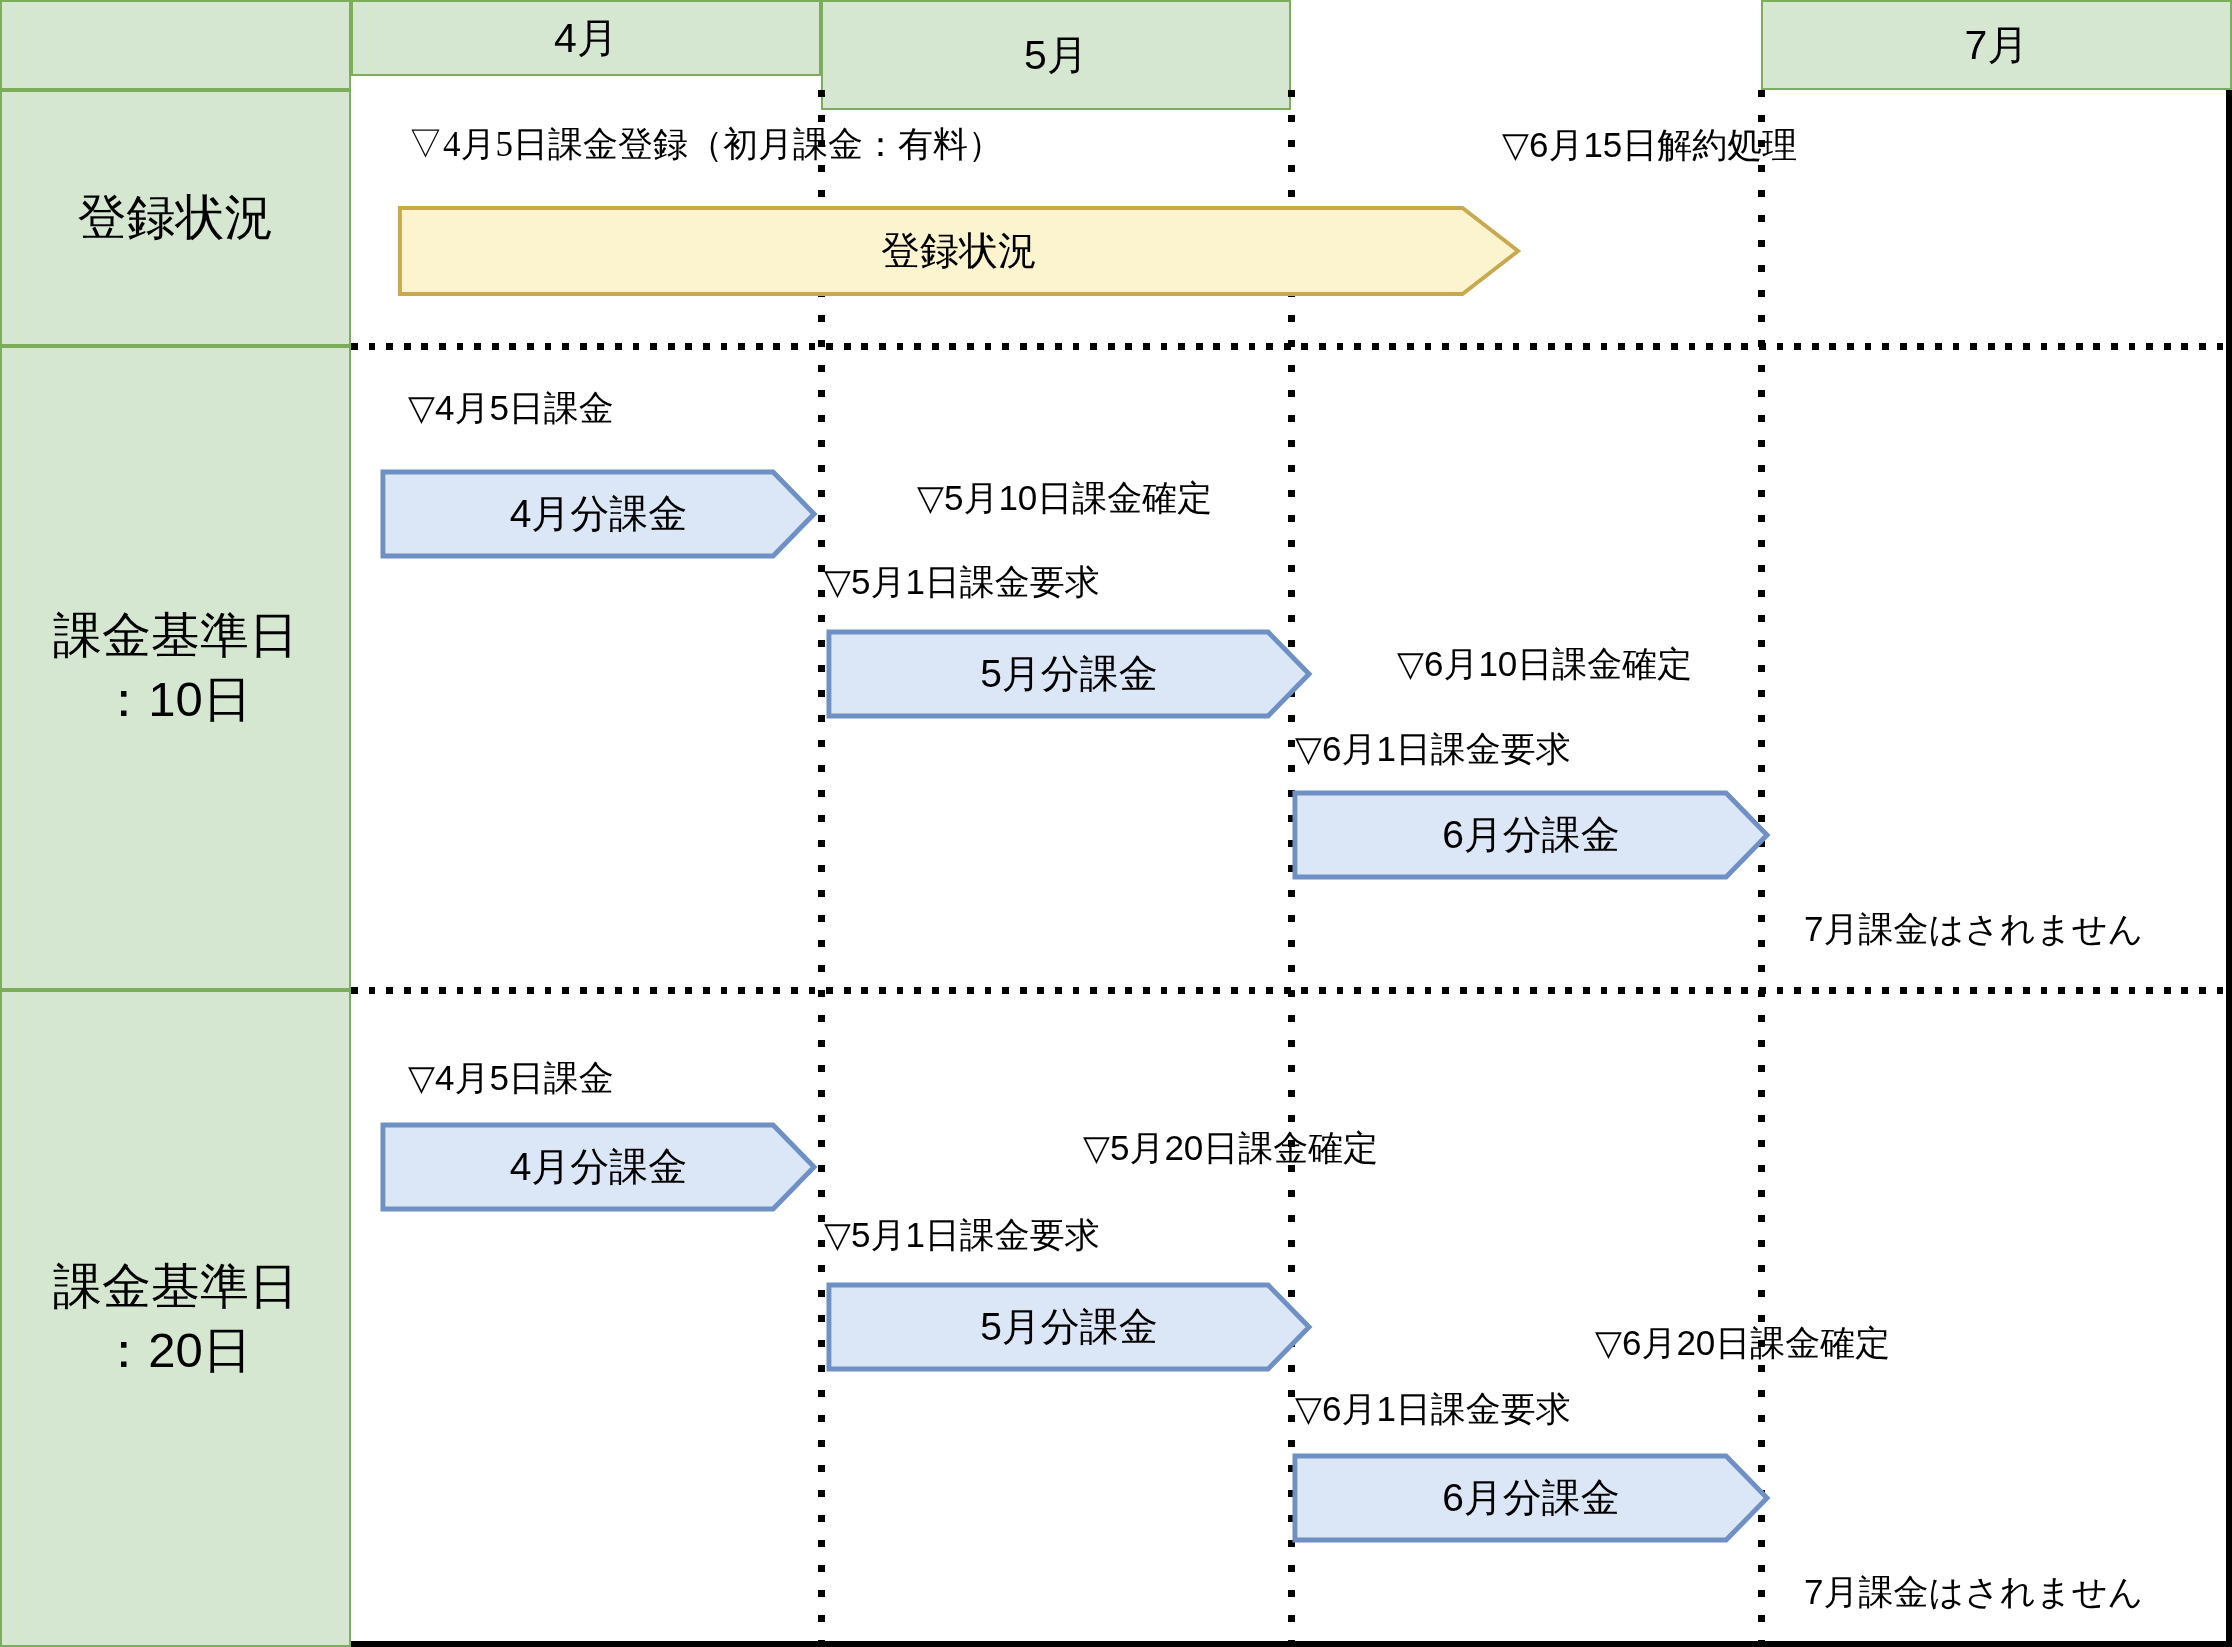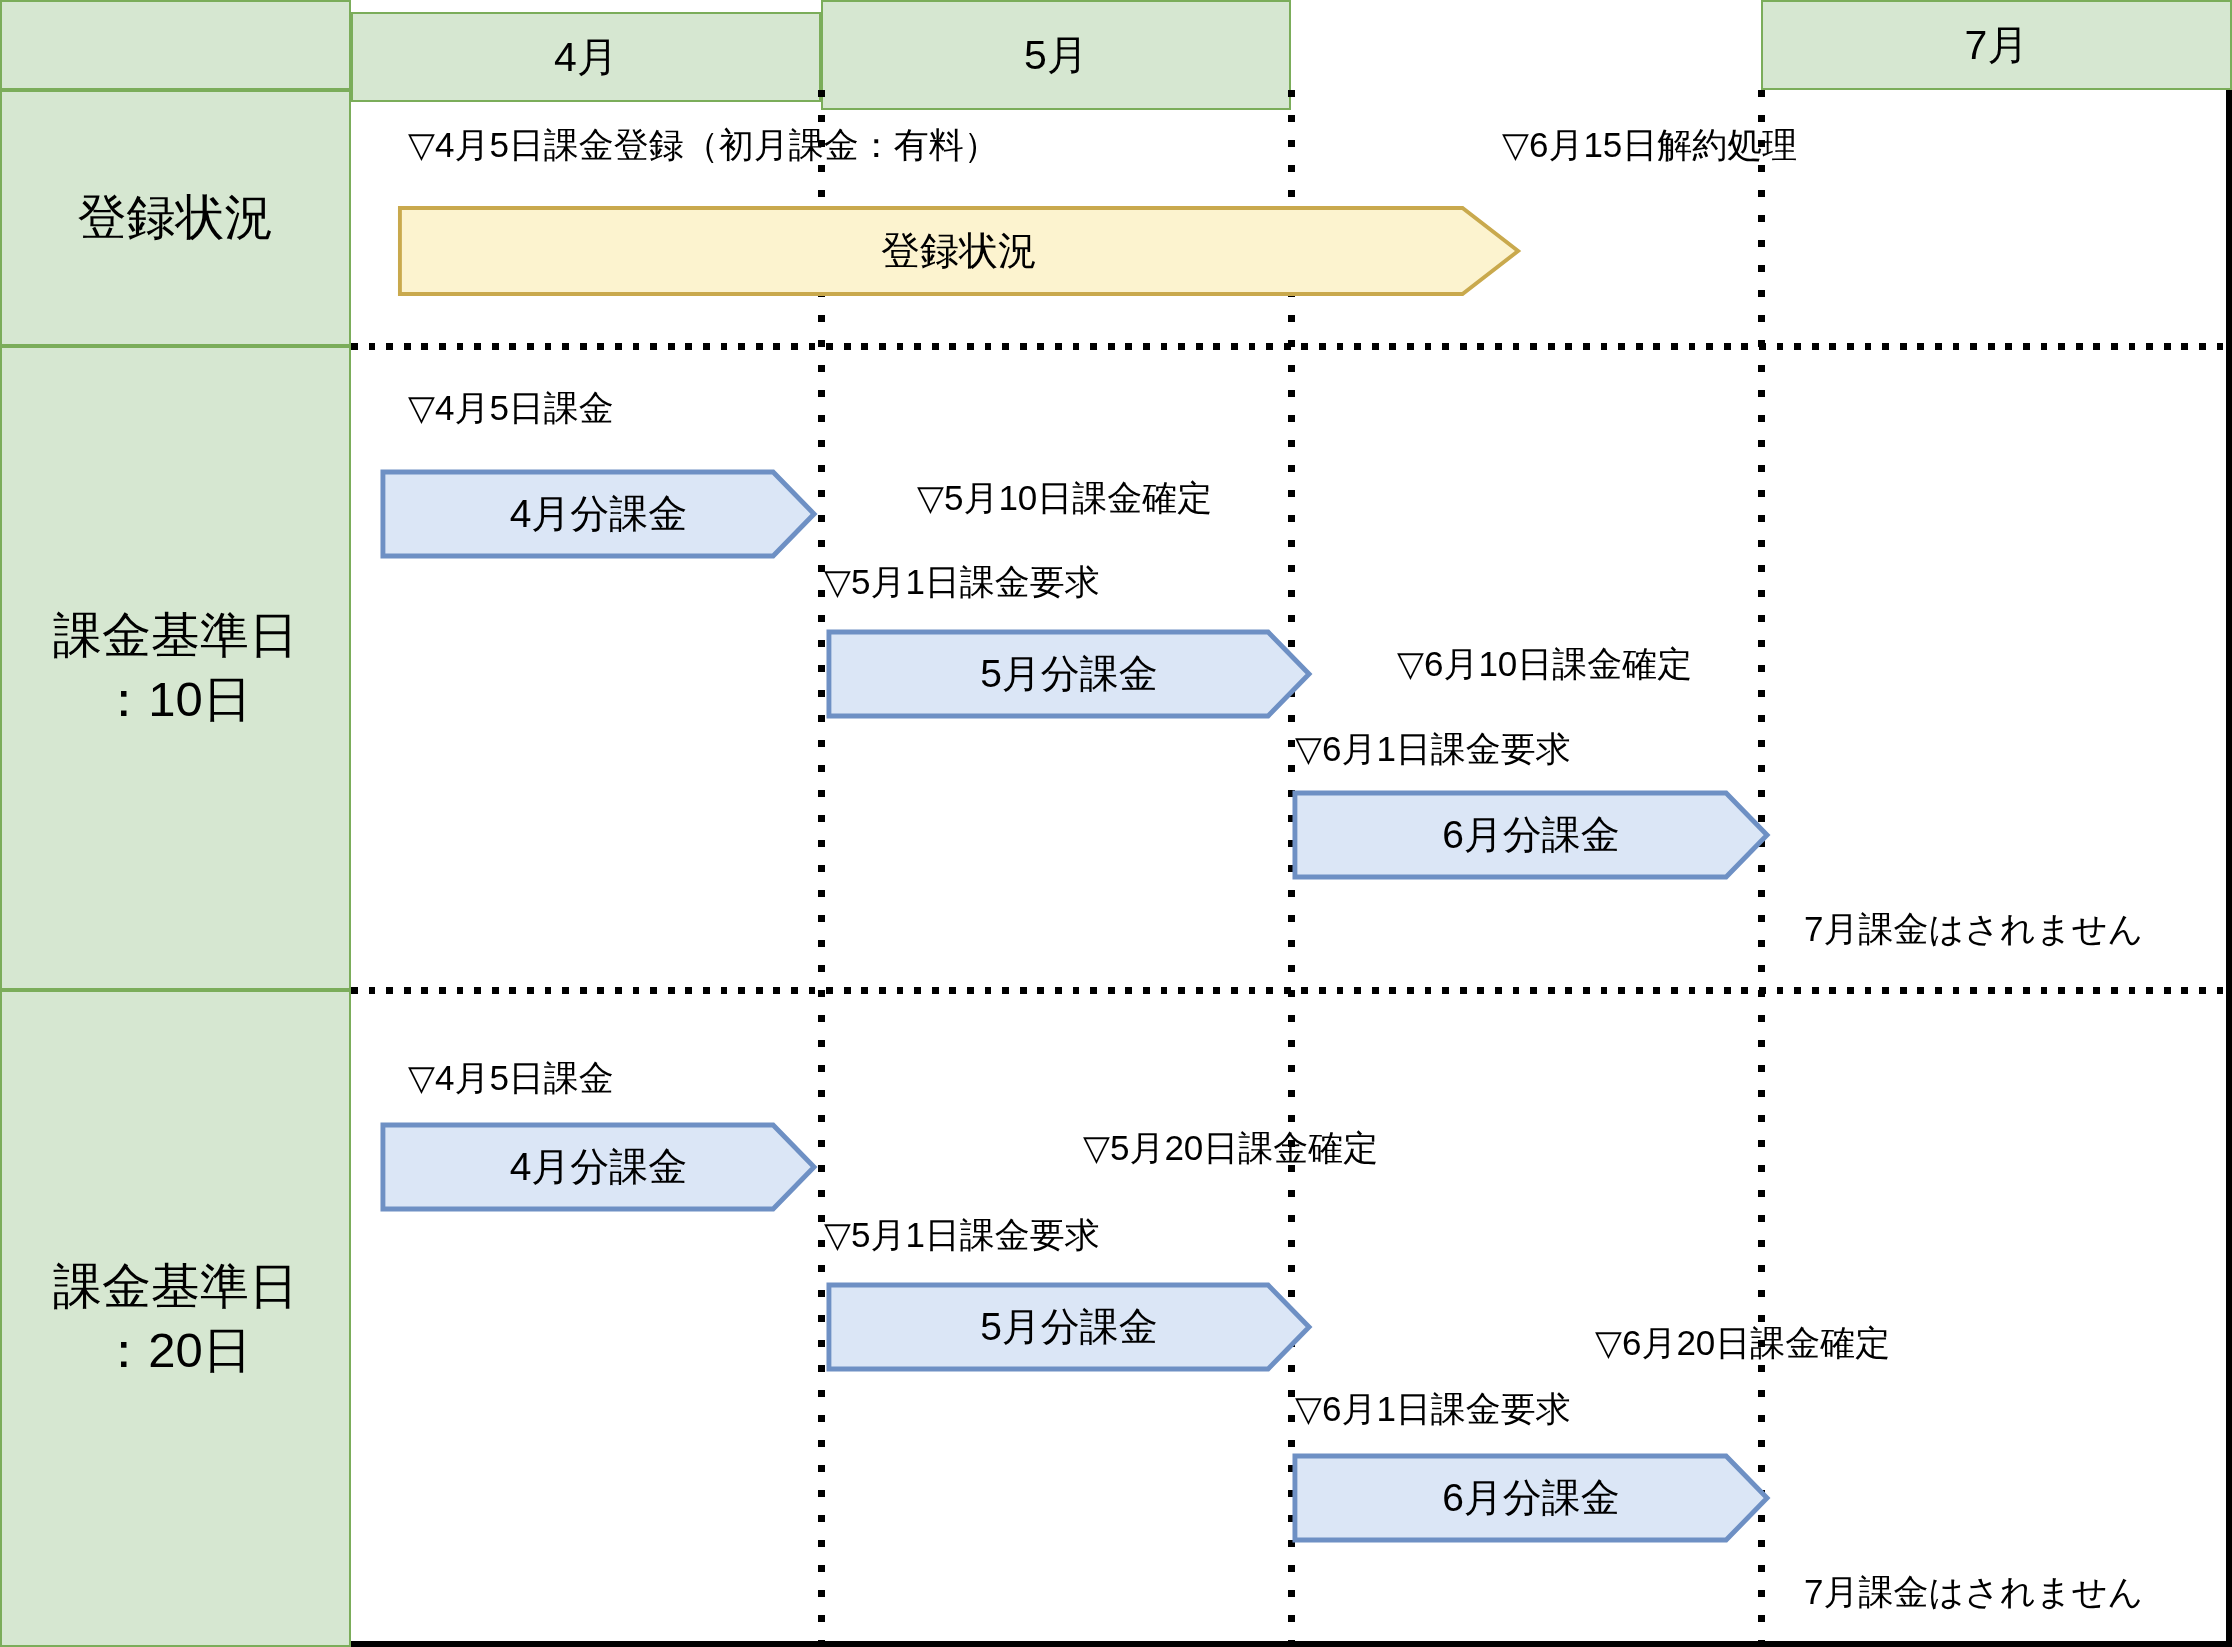--- a/index.html
+++ b/index.html
@@ -65,21 +65,21 @@
   }
   .shape-yellow { fill: #fcf3cf; stroke: #c9a94d; stroke-width: 4; }
   .shape-blue   { fill: #dbe6f6; stroke: #6e90c4; stroke-width: 5; }
 </style>
 </head>
 <body>
 
 <div id="stage">
 
   <div class="gcell" style="left:0; top:0; width:351px; height:90px;"></div>
-  <div class="gcell month-label" style="left:351px; top:12px; width:470px; height:90px;">
+  <div class="gcell month-label" style="left:351px; top:0; width:470px; height:76px;">
     <span>4月</span>
   </div>
   <div class="gcell month-label" style="left:821px; top:0; width:470px; height:110px;">
     <span>5月</span>
   </div>
   <div class="gcell month-label" style="left:1761px; top:0; width:471px; height:90px;">
     <span>7月</span>
   </div>
 
   <div class="gcell row-label" style="left:0; top:90px; width:351px; height:256px;">
@@ -101,21 +101,21 @@
   <div class="vdots" style="left:818px;  top:90px; height:1552px;"></div>
   <div class="vdots" style="left:1288px; top:90px; height:1552px;"></div>
   <div class="vdots" style="left:1758px; top:90px; height:1552px;"></div>
 
   <div class="hdots" style="left:351px; top:343px;  width:1881px;"></div>
   <div class="hdots" style="left:351px; top:987px; width:1881px;"></div>
 
   <div class="solid-right" style="left:2226px; top:90px;   height:1557px;"></div>
   <div class="solid-bottom" style="left:351px;  top:1641px; width:1881px;"></div>
 
-  <div class="anno" style="left:408px; top:125px;">▽4月5日課金登録（初月課金：有料）</div>
+  <div class="anno" style="left:408px; top:125px;font-family:Liberation Serif, serif;">▽4月5日課金登録（初月課金：有料）</div>
   <div class="anno" style="left:1502px; top:125px;">▽6月15日解約処理</div>
 
   <div class="bar" style="left:397px; top:205px; width:1124px; height:92px;">
     <svg width="1124" height="92" viewBox="0 0 1153 94" preserveAspectRatio="none">
       <polygon class="shape-yellow" points="3,3 1093,3 1150,47 1093,91 3,91"></polygon>
     </svg>
     <span class="bar-label">登録状況</span>
   </div>
 
   <div class="anno" style="left:408px; top:388px;">▽4月5日課金</div>

